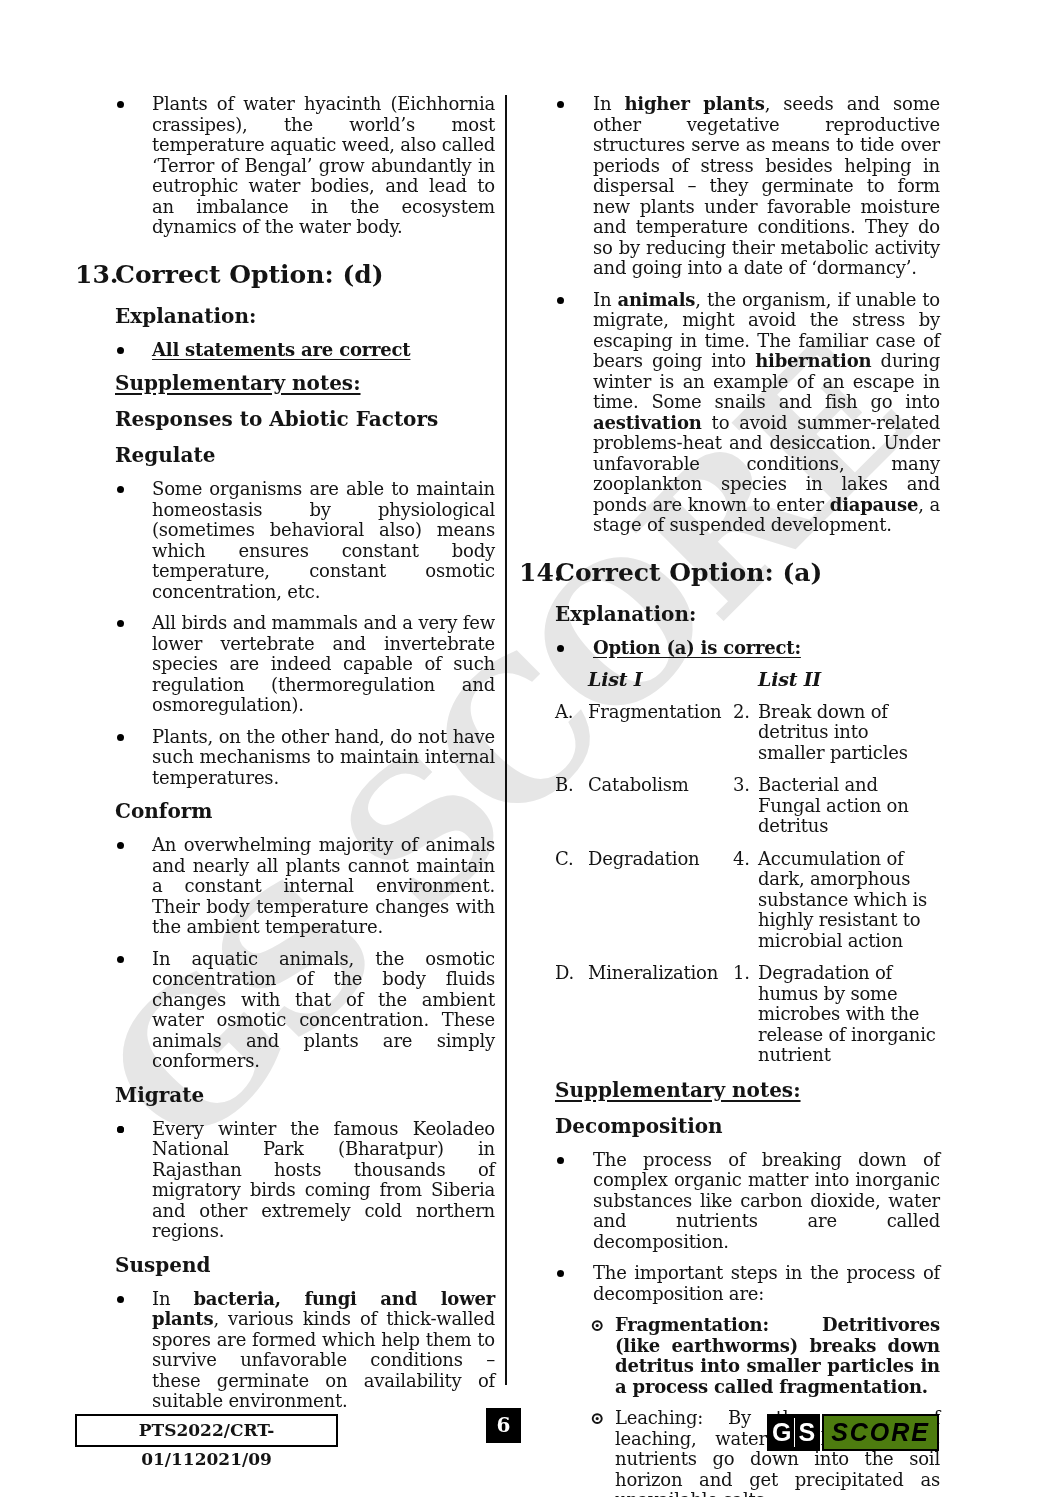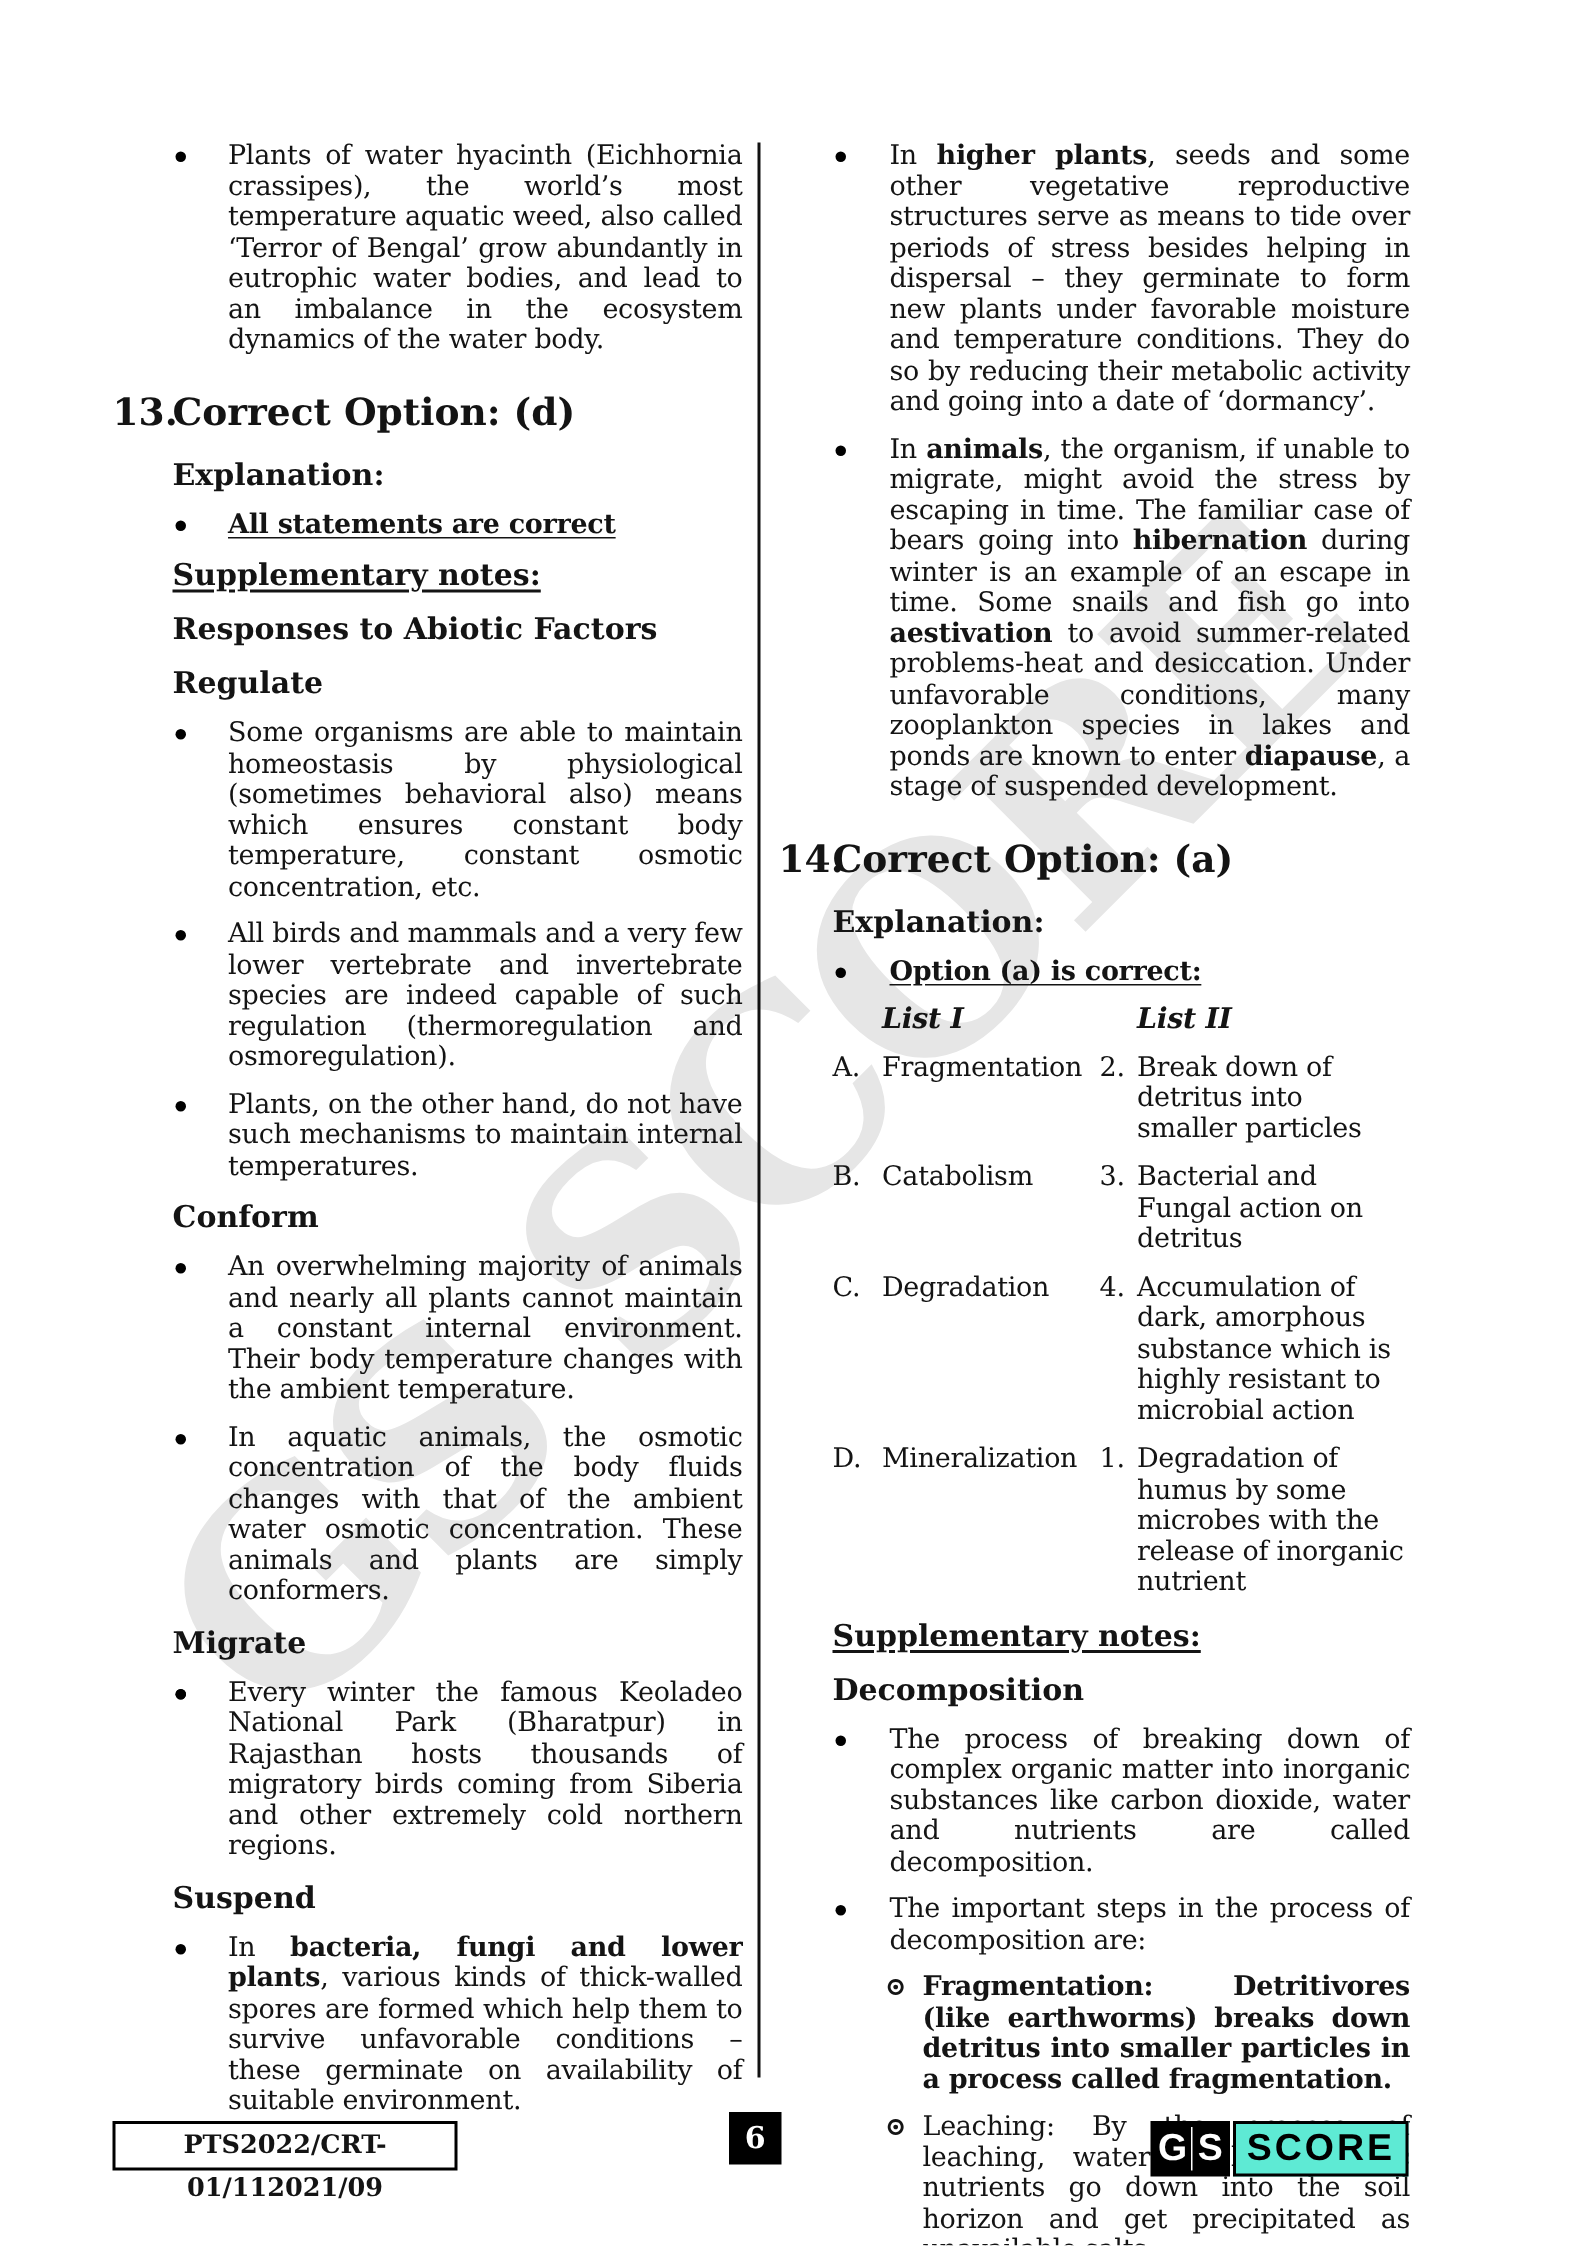--- a/index.html
+++ b/index.html
@@ -48,41 +48,41 @@
   
   .match { font-size:18px; line-height:20.5px; letter-spacing:-0.2px; margin:0 0 11px 0; }
   #col-right .match { padding-left:36px; }
   .match .hdr, .match .row { display:grid; grid-template-columns:33px 145px 25px auto; }
   .match .hdr { font-weight:bold; font-style:italic; font-size:19px; margin-bottom:12px; }
   .match .row { margin-bottom:12px; }
   .match .cell { text-align:left; }
 
   
   .footer-code {
-    position:absolute; left:75px; top:1414px; width:230px; height:33px; box-sizing:border-box;
+    position:absolute; left:75px; top:1414px; width:263px; height:33px; box-sizing:border-box;
     border:2px solid #000; text-align:center; line-height:29px;
     font-size:17px; font-weight:bold; z-index:2;
   }
   .page-badge {
     position:absolute; left:486px; top:1408px; width:35px; height:35px; background:#000;
     color:#fff; font-size:20px; font-weight:bold; text-align:center; line-height:35px; z-index:2;
   }
   .logo {
     position:absolute; left:767px; top:1414px; height:37px; display:flex; align-items:stretch; z-index:2;
     font-family:"Liberation Sans", sans-serif; font-weight:bold;
   }
   .logo .gs {
     background:#000; color:#fff; display:flex; align-items:center;
     padding:0 5px; font-size:25px; box-sizing:border-box;
   }
   .logo .gs .g { padding-right:3px; border-right:1.5px solid #fff; }
   .logo .gs .s { padding-left:3px; }
   .logo .score {
-    background:#5eead4; color:#000; border:2.5px solid #000; margin-left:2px;
-    display:flex; align-items:center; padding:0 7px; font-size:25px; letter-spacing:2px; box-sizing:border-box;
+    background:#4d7c0f; color:#000; border:2.5px solid #000; margin-left:2px;
+    display:flex; align-items:center; padding:0 7px; font-size:25px; letter-spacing:2px; box-sizing:border-box;font-style:italic;
   }
 </style>
 </head>
 <body>
 
 <div class="page">
   <div class="watermark" style="color: rgb(230, 230, 230);">GS SCORE</div>
 
   <div class="column" id="col-left">
       <div class="block bullet"><span class="marker"></span><span>Plants of water hyacinth (Eichhornia crassipes), the world’s most temperature aquatic weed, also called ‘Terror of Bengal’ grow abundantly in eutrophic water bodies, and lead to an imbalance in the ecosystem dynamics of the water body.</span></div>

